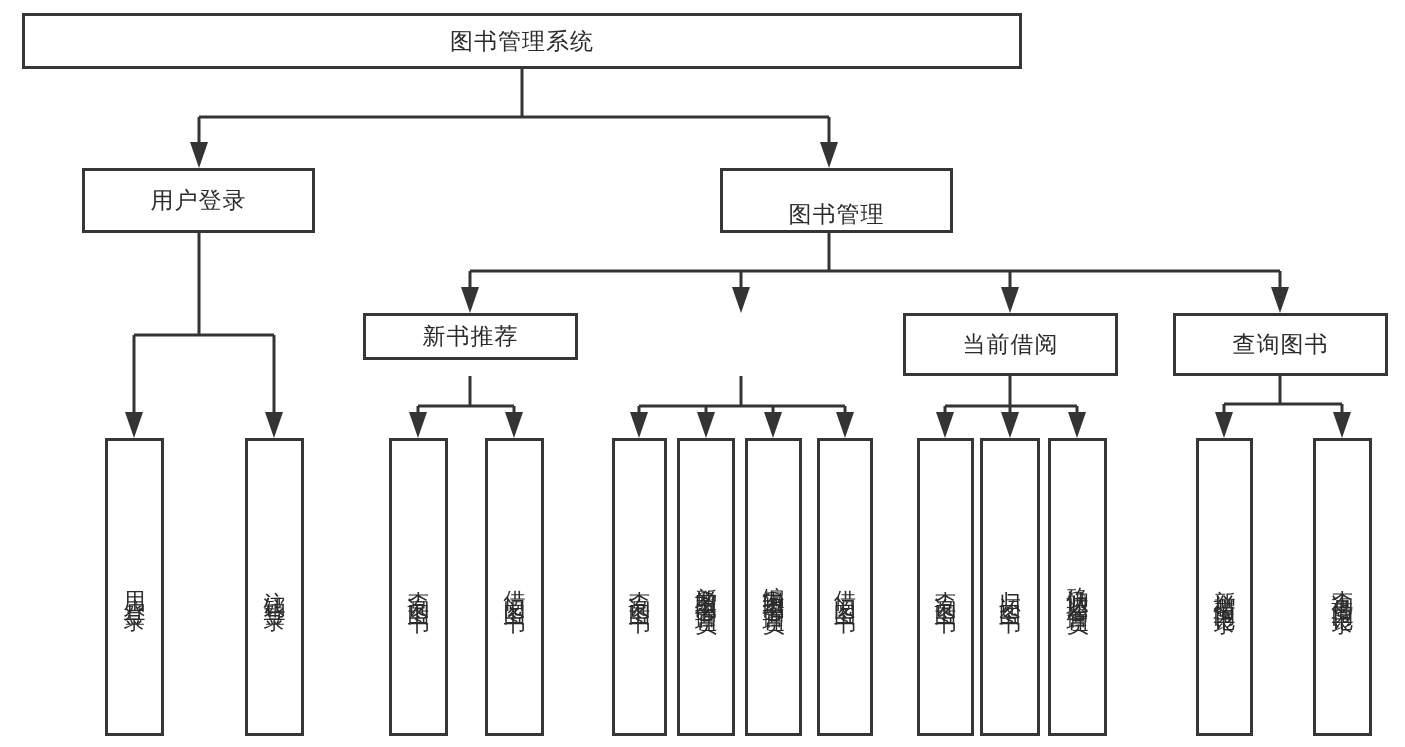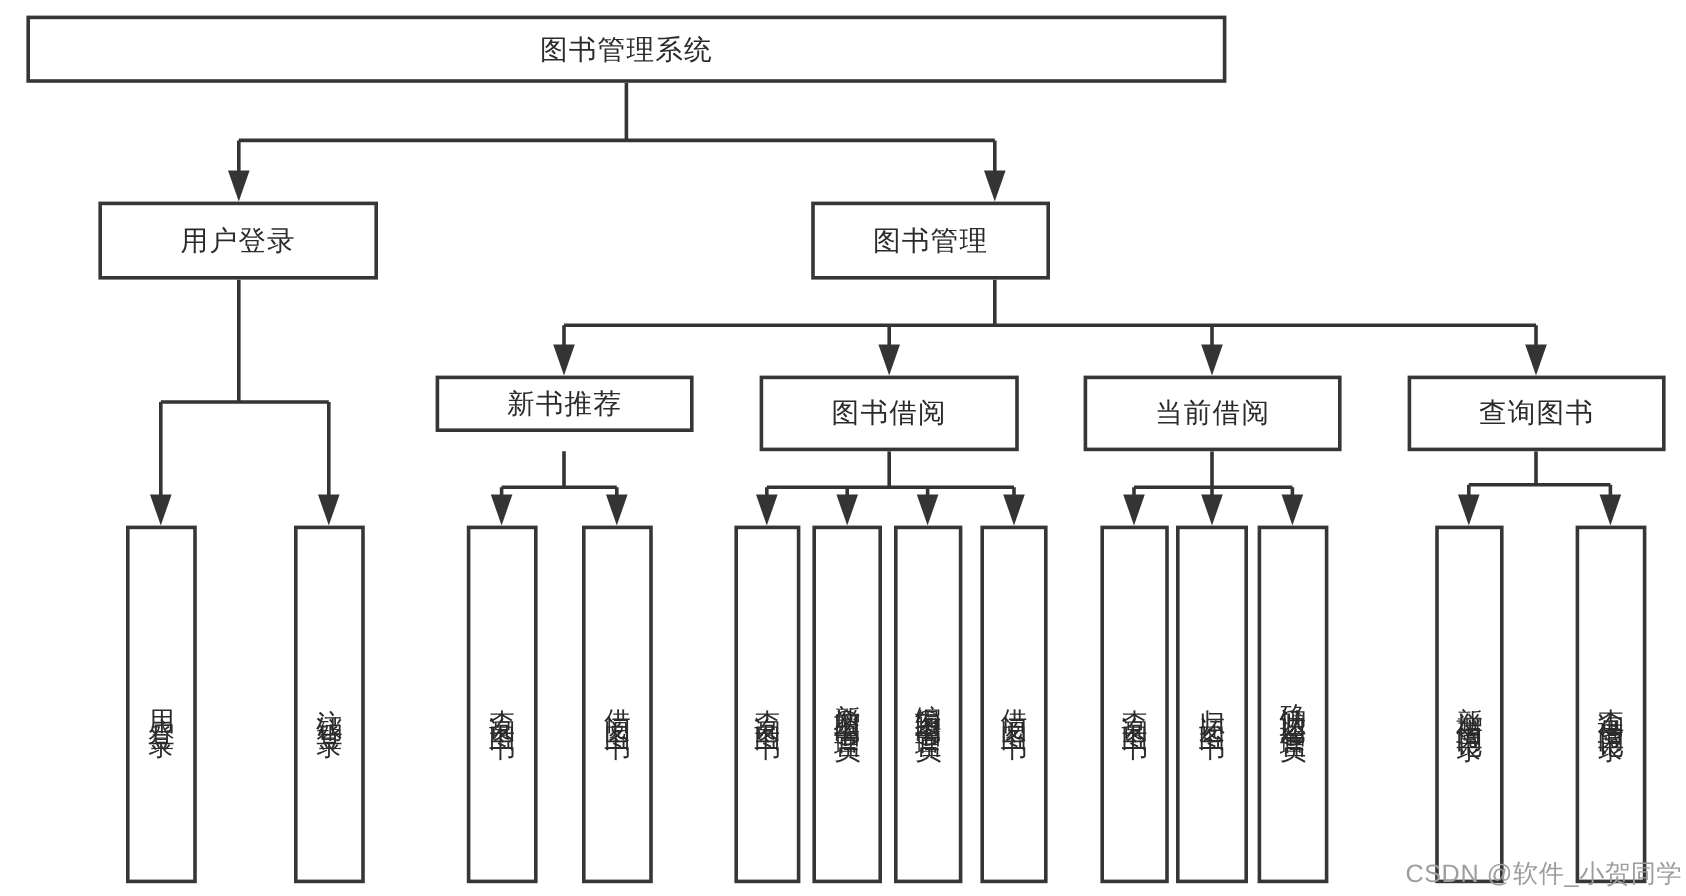--- a/index.html
+++ b/index.html
@@ -75,29 +75,26 @@
     </g>
   </svg>
 
   <div class="hbox" style="left:22px; top:13px; width:1000px; height:56px;">
     <span>图书管理系统</span>
   </div>
 
   <div class="hbox" style="left:82px; top:168px; width:233px; height:65px;">
     <span>用户登录</span>
   </div>
-  <div class="hbox" style="left:676px; top:168px; width:199px; height:65px;">
+  <div class="hbox" style="left:720px; top:168px; width:233px; height:65px;align-items:flex-end;">
     <span>图书管理</span>
   </div>
 
   <div class="hbox" style="left:363px; top:313px; width:215px; height:47px;">
     <span>新书推荐</span>
-  </div>
-  <div class="hbox" style="left:633px; top:313px; width:216px; height:63px;">
-    <span>图书借阅</span>
   </div>
   <div class="hbox" style="left:903px; top:313px; width:215px; height:63px;align-items:center;">
     <span>当前借阅</span>
   </div>
   <div class="hbox" style="left:1173px; top:313px; width:215px; height:63px;">
     <span>查询图书</span>
   </div>
 
   <div class="vbox" style="left:105px; top:438px; width:59px; height:298px;">
     <span>用户登录</span>
@@ -136,15 +133,14 @@
     <span>确认归还（管理员）</span>
   </div>
 
   <div class="vbox" style="left:1196px; top:438px; width:57px; height:298px; letter-spacing:5px;">
     <span>新增借阅记录</span>
   </div>
   <div class="vbox" style="left:1313px; top:438px; width:59px; height:298px; letter-spacing:5px;">
     <span>查询借阅记录</span>
   </div>
 
-  <div id="watermark">CSDN @软件_小贺同学</div>
 
 </div>
 
 </body></html>

